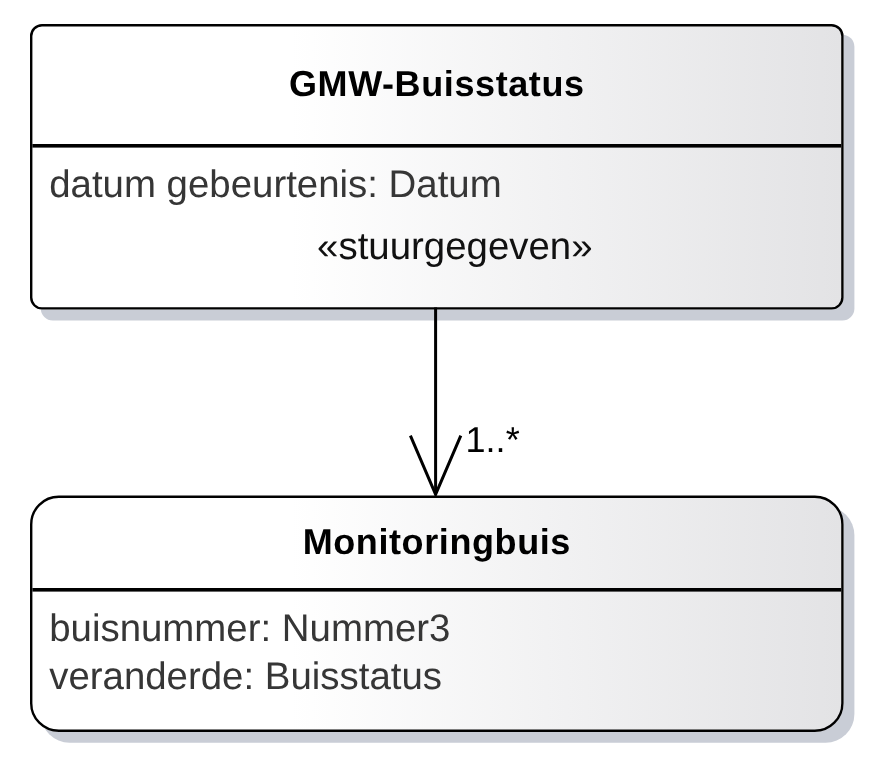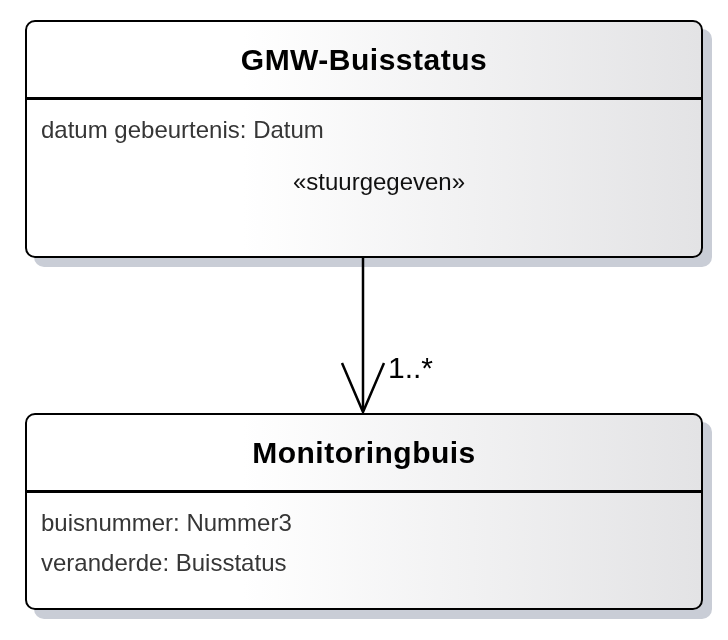--- a/index.html
+++ b/index.html
@@ -24,27 +24,27 @@
     display: flex;
     align-items: center;
     justify-content: center;
     border-bottom: 3px solid #000000;
     font-weight: bold;
     font-size: 30px;
     color: #000000;
     letter-spacing: 0.5px;
   }
   .top-box { left: 25px; top: 20px; width: 678px; height: 238px; }
-  .top-box .title-compartment { height: 78px; }
-  .bottom-box { left: 25px; top: 413px; width: 678px; height: 197px; }
+  .top-box .title-compartment { height: 101px; }
+  .bottom-box { left: 25px; top: 413px; width: 678px; height: 197px; border-radius: 24px; }
   .bottom-box .title-compartment { height: 78px; }
   .attr-compartment {
     box-sizing: border-box;
     padding: 10px 14px 0 14px;
-    font-size: 24px;
+    font-size: 32px;
     color: #363636;
   }
   .bottom-box .attr-compartment { }
   .attr-line {
     height: 40px;
     line-height: 40px;
     white-space: nowrap;
   }
   .attr-gap { height: 12px; }
   .stereotype-line {

